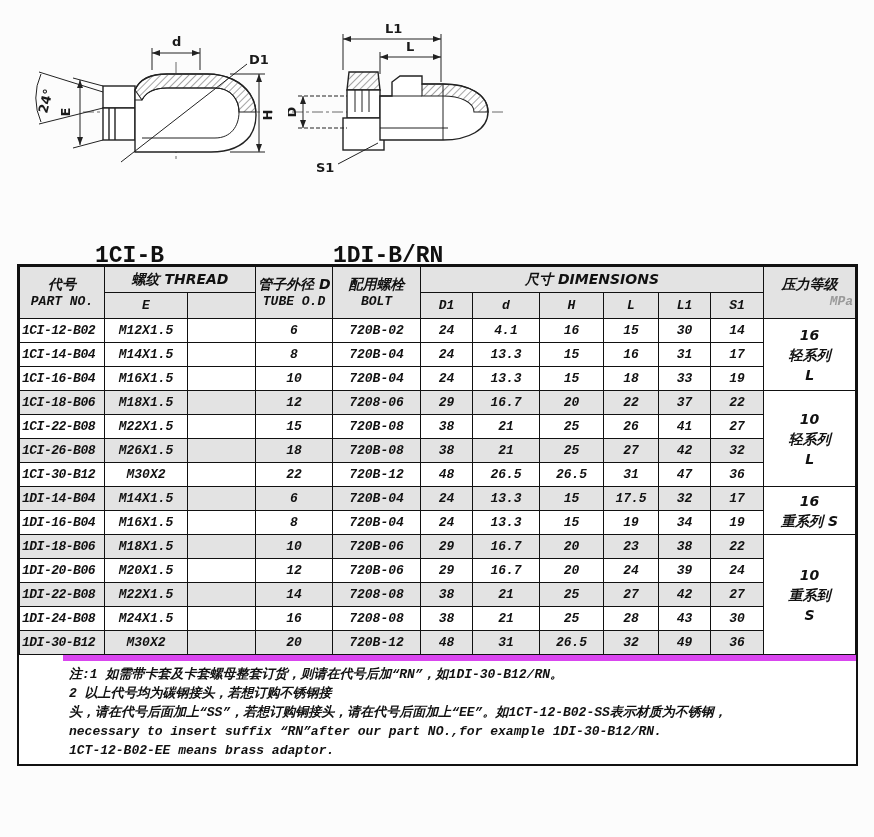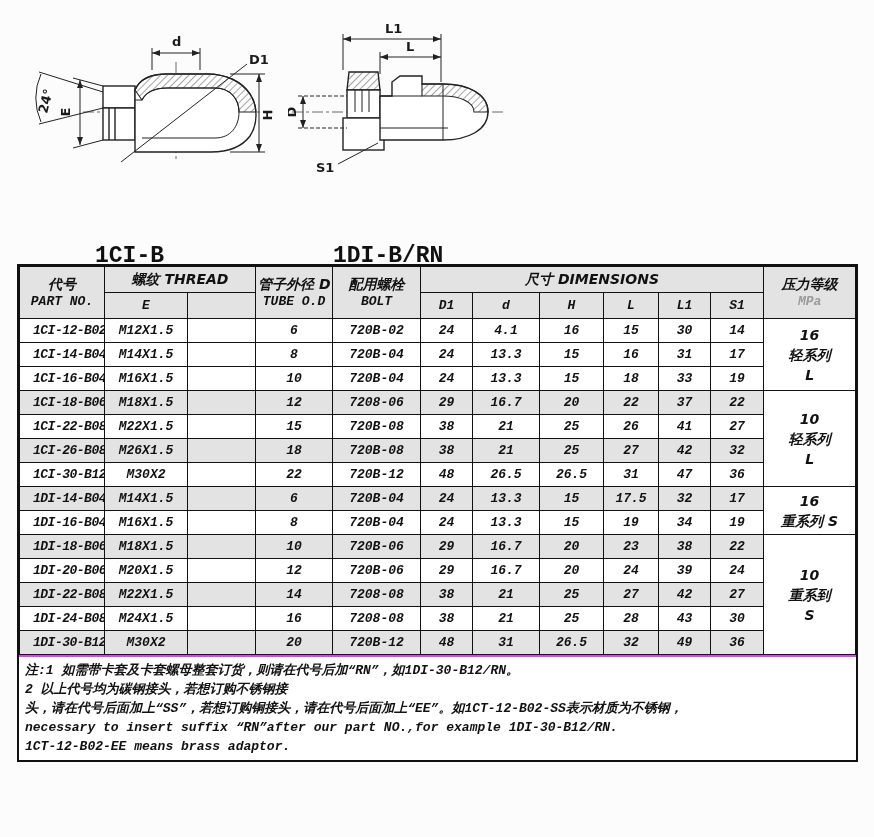--- a/index.html
+++ b/index.html
@@ -40,36 +40,37 @@
   th,td{
     border:1px solid #111;
     text-align:center;vertical-align:middle;
     padding:0 2px;overflow:hidden;white-space:nowrap;
     font-family:"Liberation Mono","DejaVu Sans Mono",monospace;
     font-weight:bold;font-size:13px;color:#111;
   }
   thead th{background:#e3e3e3;height:25px;}
   thead .cn{font-family:"DejaVu Sans","Liberation Sans",sans-serif;font-size:14px;}
   thead .sub{font-family:"Liberation Mono","DejaVu Sans Mono",monospace;font-size:13px;}
-  .unit-gray{color:#9a9a9a;font-size:12px;}
+  .unit-gray{color:#9a9a9a;font-size:12px;text-align:right;}
   tbody td{height:23px;background:#fff;}
   tbody tr.shaded td{background:#e3e3e3;}
-  tbody td.part{text-align:left;padding-left:13px;letter-spacing:-0.5px;}
+  tbody td.part{text-align:left;padding-left:2px;letter-spacing:-0.5px;}
   td.pressure{
     background:#fff !important;
     font-family:"DejaVu Sans","Liberation Sans",sans-serif;
     font-size:14px;line-height:20px;
   }
   tbody tr.shaded td.pressure{background:#fff !important;}
 
   
   .notes{
-    border-top:2px solid #d946ef;
+    border-top:6px solid #d946ef;
     padding:4px 5px 4px 6px;
     background:#fff;
+    margin-left:44px;
   }
   .notes div{
     font-family:"Liberation Mono","DejaVu Sans Mono",monospace;
     font-weight:bold;font-size:13px;line-height:19px;color:#111;
     white-space:pre;overflow:hidden;
   }
 </style>
 </head>
 <body>
 

